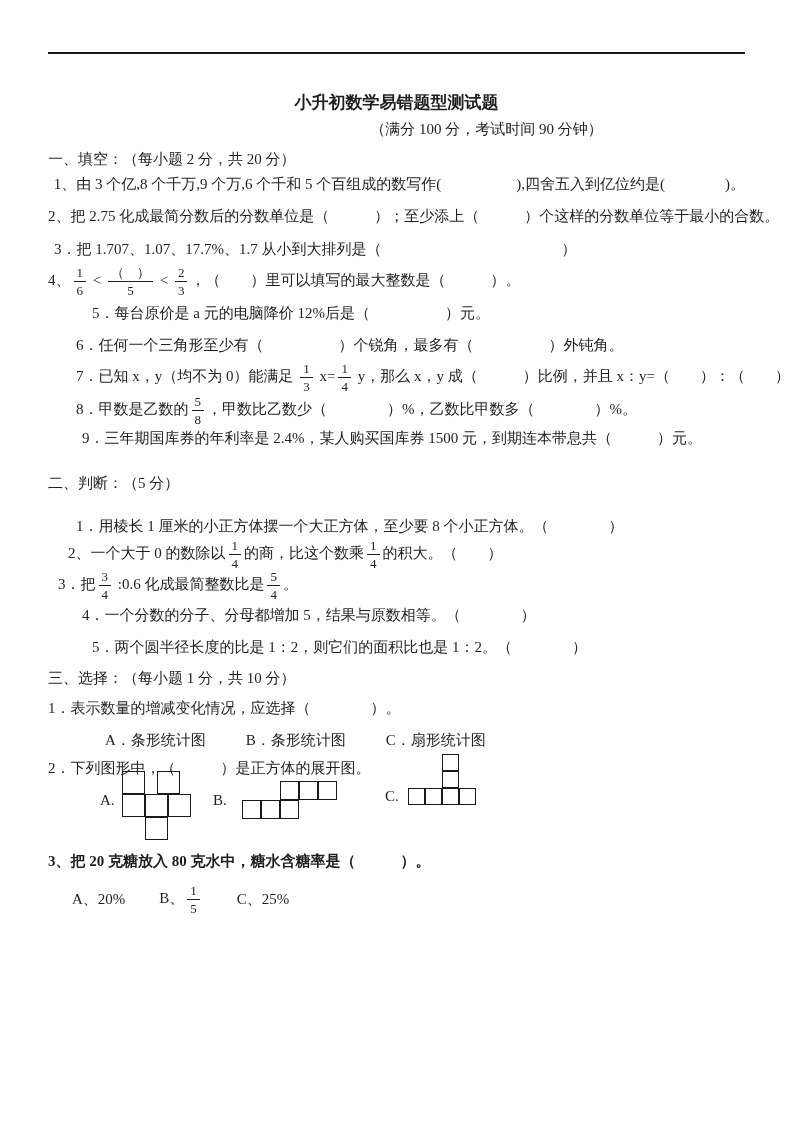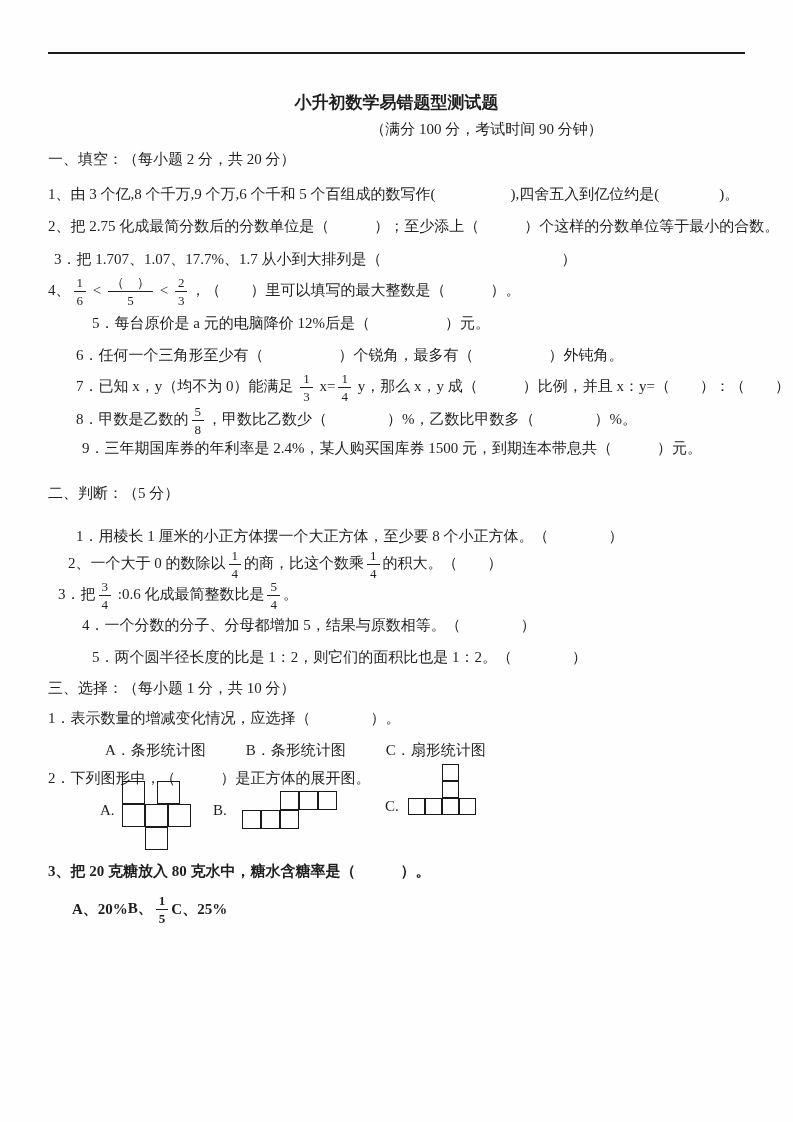--- a/index.html
+++ b/index.html
@@ -13,41 +13,41 @@
     color:#1f1f1f;
     font-size:15px;
     overflow:hidden;
   }
   .top-rule{margin-top:52px;border-top:2px solid #1a1a1a;height:0;}
   .title{margin:38px 0 0 0;text-align:center;font-size:17px;font-weight:bold;line-height:22px;}
   .subtitle{position:relative;left:90px;margin-top:5px;text-align:center;line-height:20px;}
   .sec-heading{line-height:21px;white-space:nowrap;}
   .line{line-height:21px;white-space:nowrap;}
   .sh-fill{margin-top:10px;}
-  .q1{margin-top:14px;}
+  .q1{margin-top:4px;text-align:right;}
   .q2{margin-top:11px;}
   .q3{margin-top:12px;margin-left:6px;}
   .q4{margin-top:6px;}
   .q5{margin-top:6px;margin-left:44px;}
   .q6{margin-top:11px;margin-left:28px;}
   .q7{margin-top:6px;margin-left:28px;}
   .q8{margin-top:2px;margin-left:28px;}
   .q9{margin-top:2px;margin-left:34px;}
   .q10{margin-top:10px;margin-left:20px;}
   .sh-judge{margin-top:24px;}
   .j1{margin-top:22px;margin-left:28px;}
   .j2{margin-top:2px;margin-left:20px;}
   .j3{margin-top:0;margin-left:10px;}
   .j4{margin-top:4px;margin-left:34px;}
   .j5{margin-top:11px;margin-left:44px;}
   .sh-choice{margin-top:10px;}
   .c1{margin-top:9px;}
   .opts{display:flex;align-items:center;white-space:nowrap;}
   .c1opts{margin-top:11px;padding-left:57px;gap:40px;line-height:21px;}
-  .c3opts{margin-top:12px;padding-left:24px;font-weight:bold;}
+  .c3opts{margin-top:12px;padding-left:24px;gap:34px;}
   .frac{
     display:inline-flex;flex-direction:column;align-items:center;
     vertical-align:middle;line-height:1;margin:0 3px;
   }
   .frac .num{display:block;padding:0 3px 2px;border-bottom:1px solid #1f1f1f;font-size:13px;}
   .frac .den{display:block;padding-top:2px;font-size:13px;}
   .q2-region{position:relative;height:100px;margin-top:0;}
   .q2-text{position:absolute;left:0;top:7px;}
   .net-label{position:absolute;line-height:18px;}
   .net{position:absolute;}

